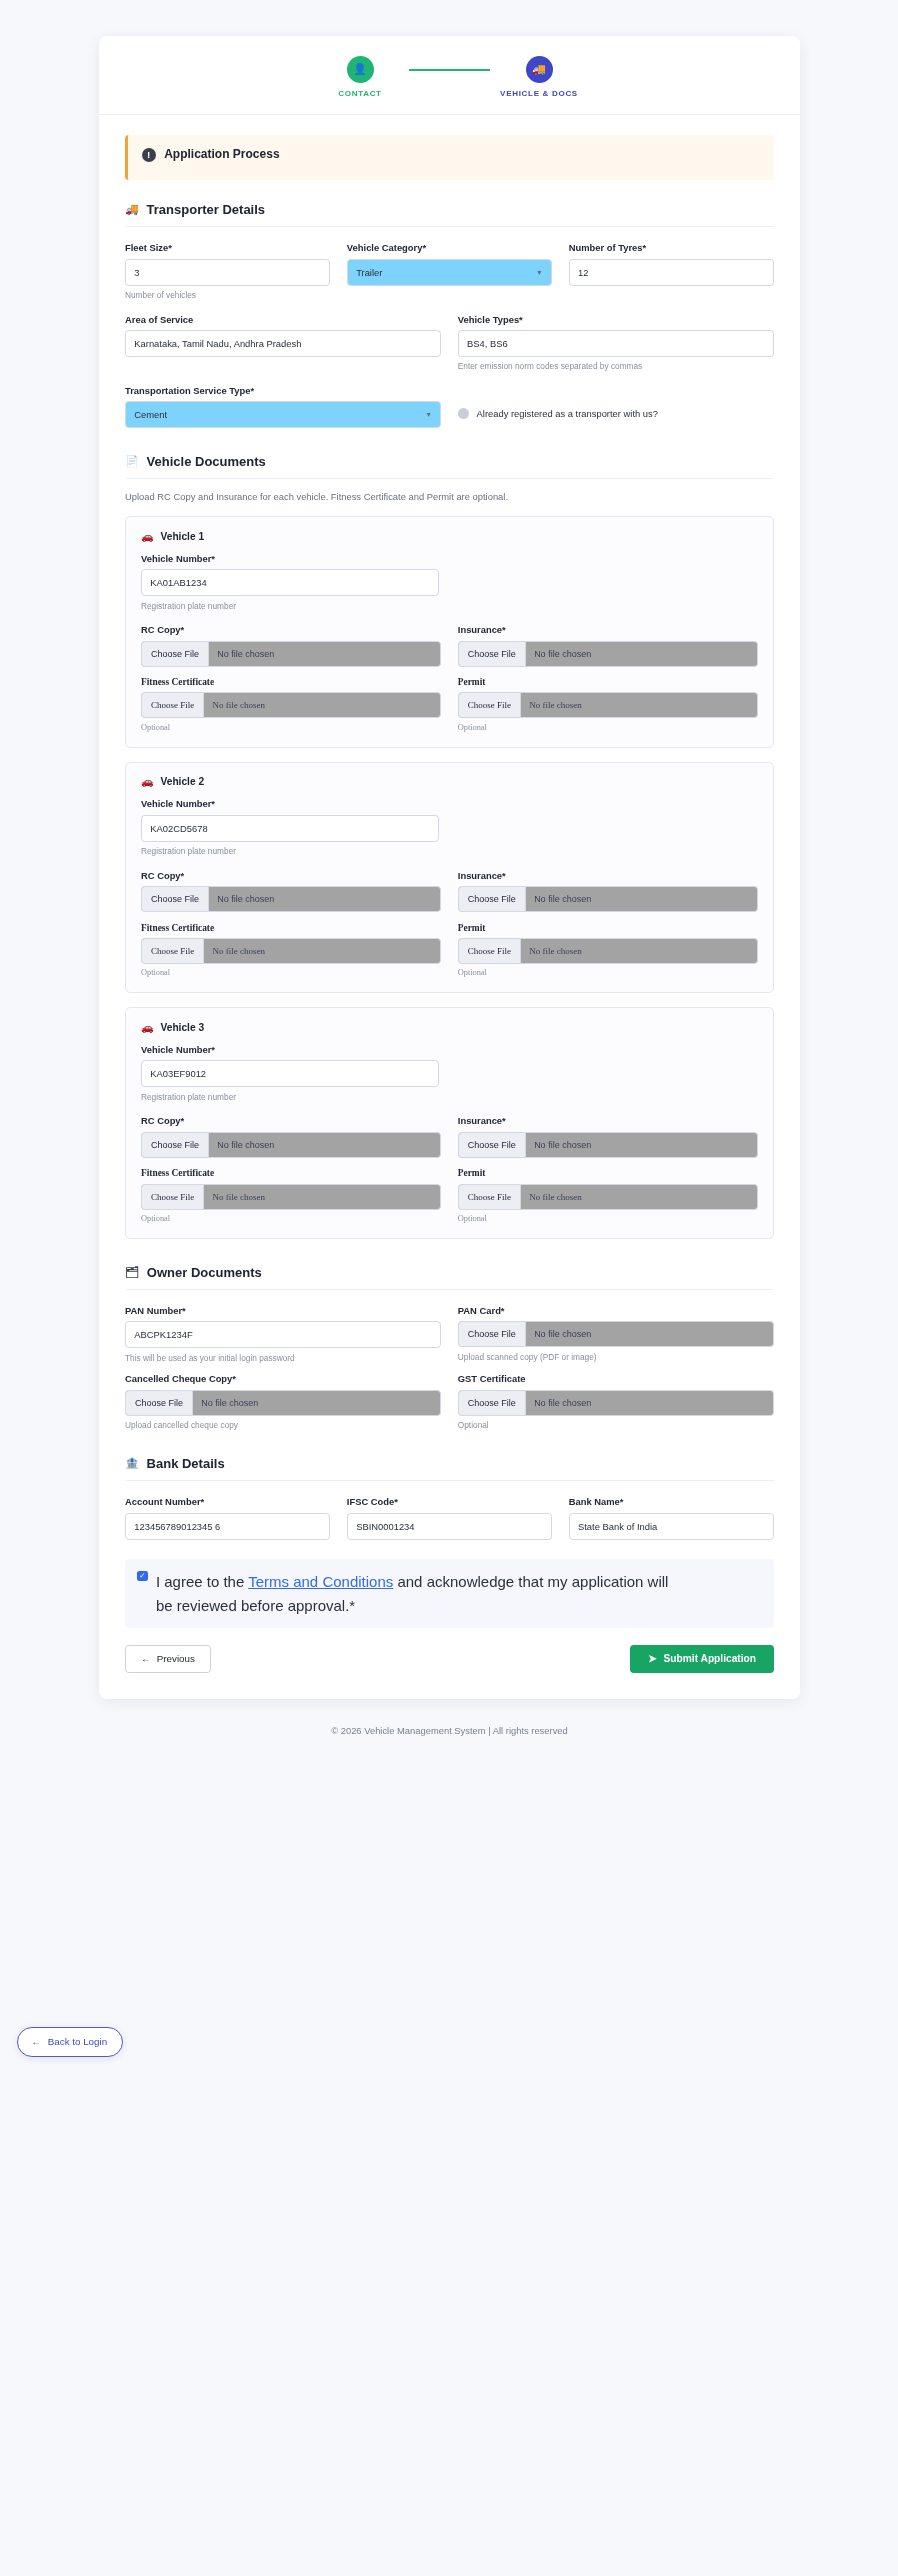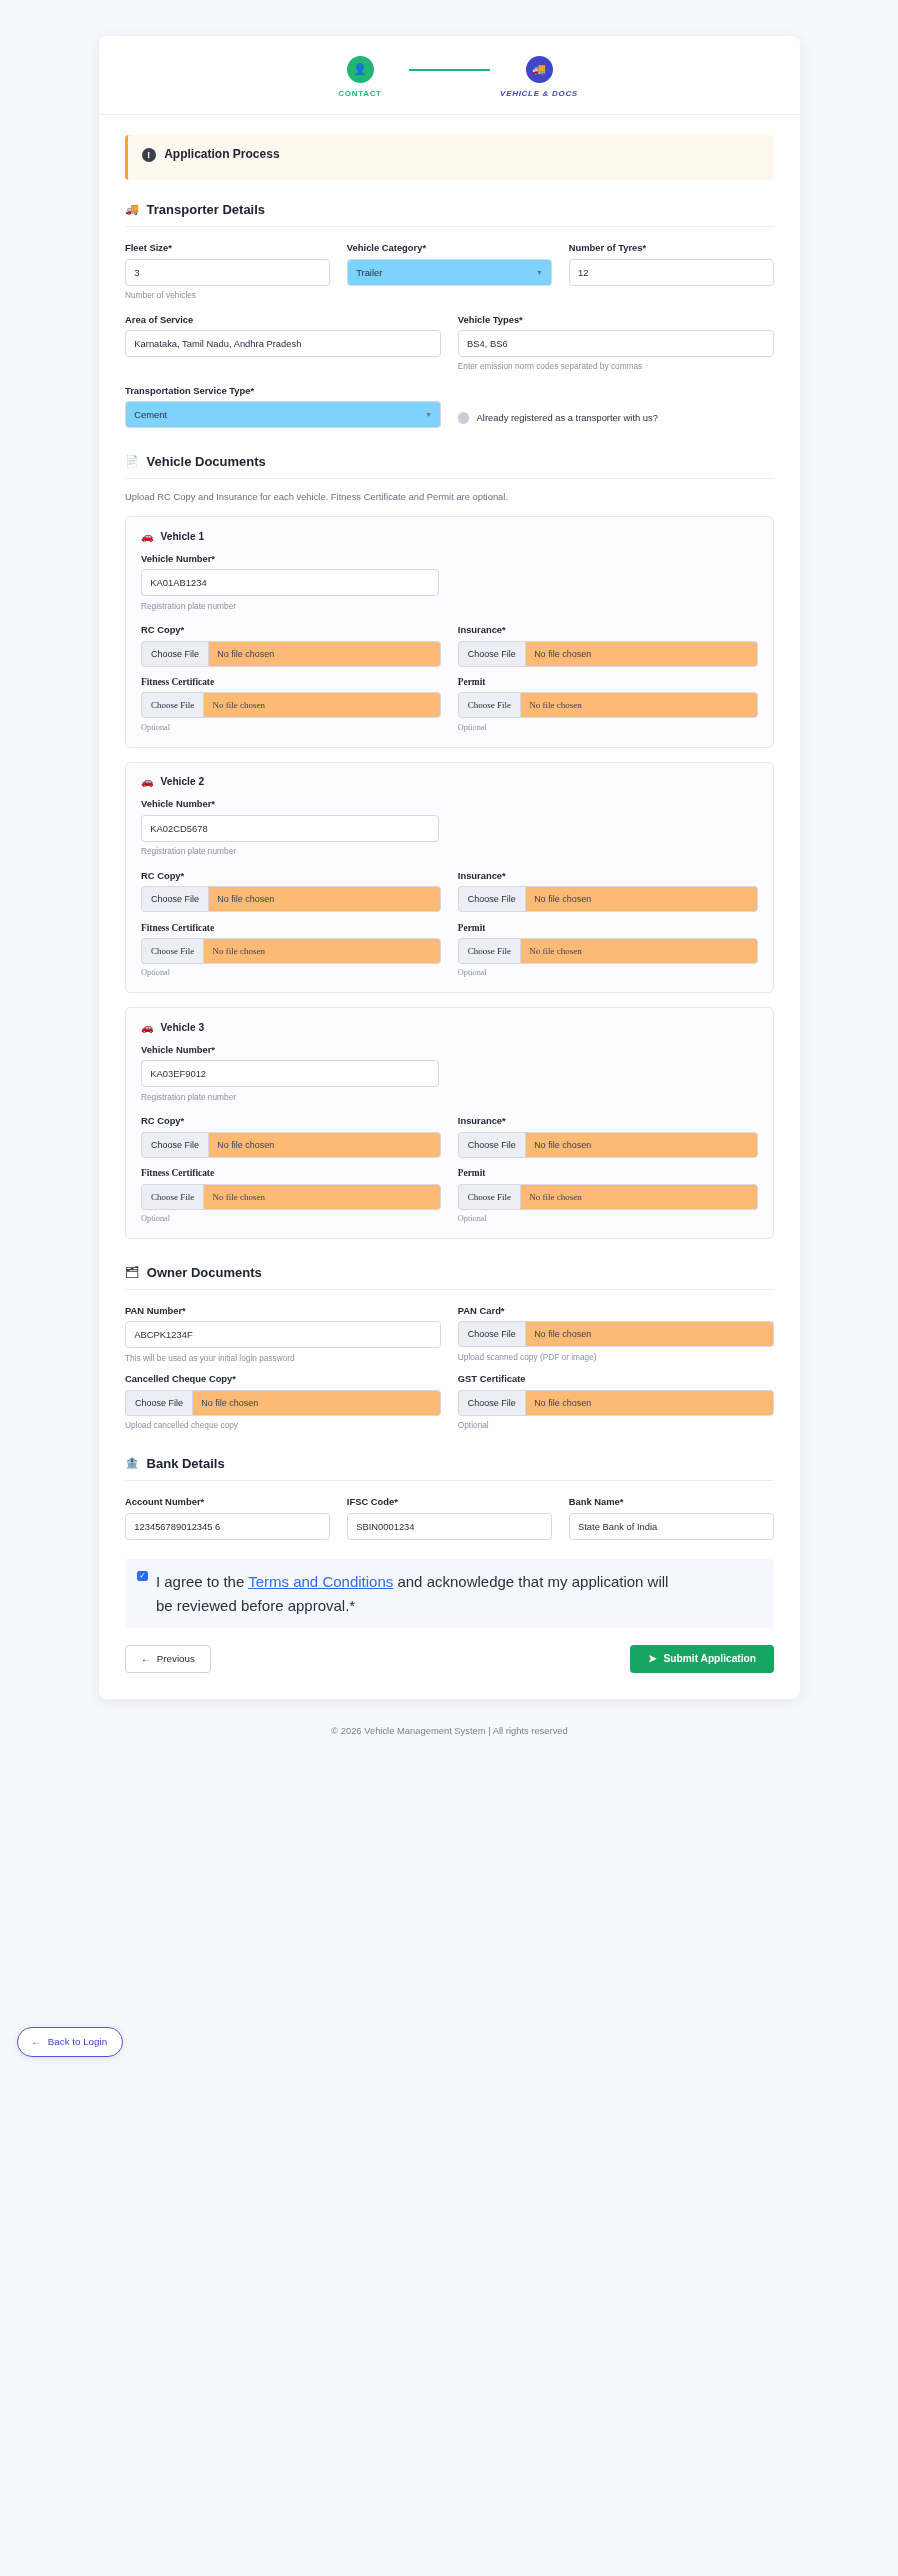--- a/index.html
+++ b/index.html
@@ -60,21 +60,21 @@
     color: #fff; font-size: 11.3px;
   }
   .step.done .bubble { background: #21b573; }
   .step.active .bubble { background: #3f46c8; }
   .step .label {
     font-size: 8px;
     letter-spacing: 0.7px;
     font-weight: bold;
   }
   .step.done .label { color: #21b573; }
-  .step.active .label { color: #3f46c8; font-style: italic; }
+  .step.active .label { color: #3f46c8; }
   .connector {
     height: 1.5px; width: 81px; background: #21b573;
     margin-top: 13.6px;
   }
 
   
   .content { padding: 19.6px 26px 26px 26px; }
 
   .notice {
     background: #fff8ee;
@@ -137,21 +137,21 @@
     color: #2a2f3d;
     background: #7dd3fc;
     display: flex;
     align-items: center;
     justify-content: space-between;
   }
   .sel .caret { font-size: 6.8px; color: #6a6f80; }
   .help { font-size: 8.3px; color: #8b90a0; margin-top: 4.5px; }
 
   .toggle-row {
-    display: flex; align-items: center; gap: 7.5px;
+    display: flex; align-items: flex-start; gap: 7.5px;
     padding-top: 22.6px;
   }
   .toggle {
     width: 11.3px; height: 11.3px; border-radius: 50%;
     background: #c9cdd9;
     flex: 0 0 11.3px;
   }
   .toggle-row span { font-size: 9.4px; color: #2b3040; }
 
   
@@ -165,21 +165,21 @@
   .vehicle .vhead {
     display: flex; align-items: center; gap: 6.8px;
     font-size: 10.2px; font-weight: bold;
     margin-bottom: 11.3px;
   }
   .file {
     width: 100%;
     height: 26px;
     border: 0.8px solid #d4d8e3;
     border-radius: 3.8px;
-    background: #fdba74;
+    background: #a3a3a3;
     display: flex;
     align-items: stretch;
     overflow: hidden;
     font-size: 9px;
   }
   .file .btn {
     background: #eceef4;
     border-right: 0.8px solid #d4d8e3;
     padding: 0 9px;
     display: flex; align-items: center;

